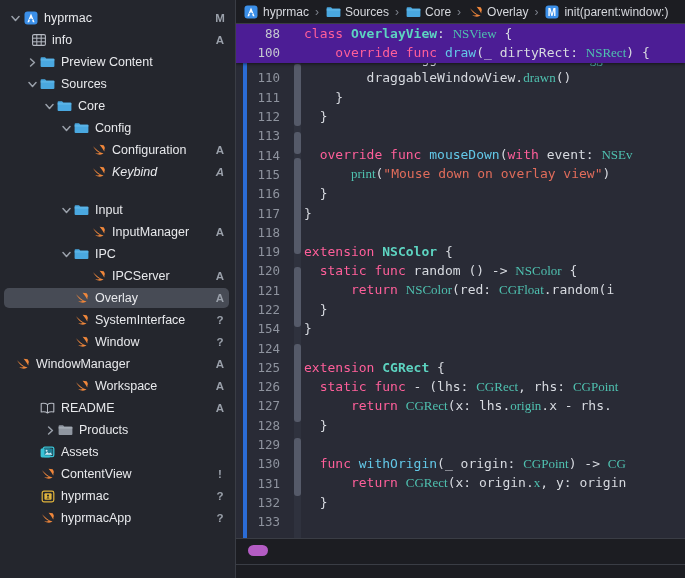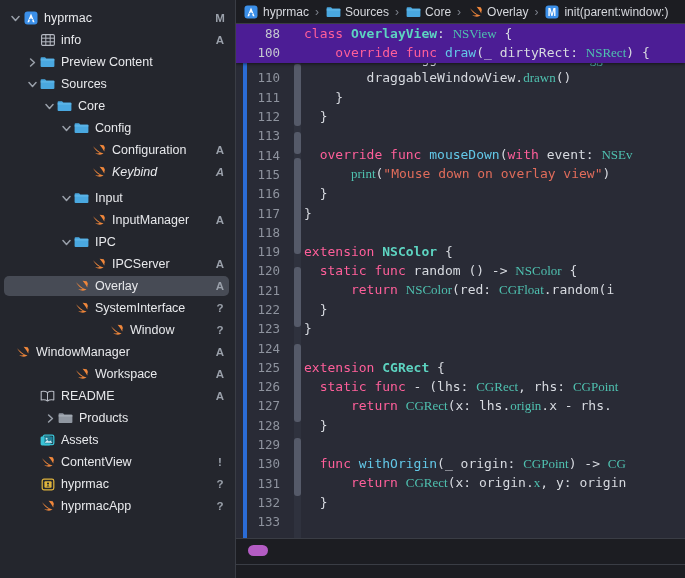--- a/index.html
+++ b/index.html
@@ -145,21 +145,21 @@
               <rect x="0.5" y="0.5" width="13" height="13" rx="3" fill="#3b8fe8"></rect>
               <path d="M7 2.6 L10.6 11.2 L8.9 11.2 L7 6.4 L5.1 11.2 L3.4 11.2 Z" fill="#ffffff"></path>
               <rect x="5.3" y="8.1" width="3.4" height="1.1" fill="#3b8fe8"></rect>
             </svg>
           </span>
           <span class="nav-label">hyprmac</span>
           <span class="status">M</span>
         </div>
       </div>
       <div class="nav-row" style="margin-top: 0px;">
-        <div class="nav-inner" style="padding-left: 25px;">
+        <div class="nav-inner" style="padding-left: 16px;">
           <span class="twisty"></span>
           <span class="ic">
             <svg width="14" height="12" viewBox="0 0 14 12">
               <rect x="0.6" y="0.6" width="12.8" height="10.8" rx="1.4" fill="none" stroke="#b6bac3" stroke-width="1.1"></rect>
               <line x1="0.6" y1="4.2" x2="13.4" y2="4.2" stroke="#b6bac3" stroke-width="1"></line>
               <line x1="0.6" y1="7.8" x2="13.4" y2="7.8" stroke="#b6bac3" stroke-width="1"></line>
               <line x1="4.8" y1="0.6" x2="4.8" y2="11.4" stroke="#b6bac3" stroke-width="1"></line>
               <line x1="9.2" y1="0.6" x2="9.2" y2="11.4" stroke="#b6bac3" stroke-width="1"></line>
             </svg>
           </span>
@@ -254,21 +254,21 @@
           <span class="ic">
             <svg width="15" height="14" viewBox="0 0 15 14">
               <path d="M2 3.2 C5.2 6.4 8.4 9.3 12.6 10.6 C10.2 12.2 6.6 11.9 4.2 10 C5.8 10.6 7.6 10.5 9 9.9 C6.4 8.9 4 6.6 2 3.2 Z" fill="#f0873b"></path>
               <path d="M8.6 1.8 C10.4 4 12 6.2 13.3 8.4 C13.6 7.2 13.4 5.9 12.9 4.8 L13.9 6.6 C14.1 5 13.6 3.3 12.6 2.2 Z" fill="#f0873b"></path>
             </svg>
           </span>
           <span class="nav-label">Keybind</span>
           <span class="status">A</span>
         </div>
       </div>
-      <div class="nav-row" style="margin-top: 4px;">
+      <div class="nav-row" style="margin-top: 16px;">
         <div class="nav-inner" style="padding-left: 59px;">
           <span class="twisty">
             <svg width="9" height="7" viewBox="0 0 9 7">
               <path d="M1 1.6 L4.5 5.4 L8 1.6" fill="none" stroke="#9aa0aa" stroke-width="1.5" stroke-linecap="round" stroke-linejoin="round"></path>
             </svg>
           </span>
           <span class="ic">
             <svg width="15" height="12" viewBox="0 0 15 12">
               <path d="M0.6 2.2 a1 1 0 0 1 1-1 H5 l1.3 1.4 H13.4 a1 1 0 0 1 1 1 V10 a1 1 0 0 1-1 1 H1.6 a1 1 0 0 1-1-1 Z" fill="#4aa8e0"></path>
               <rect x="0.6" y="3.4" width="13.8" height="1" fill="#67bbea"></rect>
@@ -342,21 +342,21 @@
             <svg width="15" height="14" viewBox="0 0 15 14">
               <path d="M2 3.2 C5.2 6.4 8.4 9.3 12.6 10.6 C10.2 12.2 6.6 11.9 4.2 10 C5.8 10.6 7.6 10.5 9 9.9 C6.4 8.9 4 6.6 2 3.2 Z" fill="#f0873b"></path>
               <path d="M8.6 1.8 C10.4 4 12 6.2 13.3 8.4 C13.6 7.2 13.4 5.9 12.9 4.8 L13.9 6.6 C14.1 5 13.6 3.3 12.6 2.2 Z" fill="#f0873b"></path>
             </svg>
           </span>
           <span class="nav-label">SystemInterface</span>
           <span class="status">?</span>
         </div>
       </div>
       <div class="nav-row" style="margin-top: 0px;">
-        <div class="nav-inner" style="padding-left: 94px;">
+        <div class="nav-inner" style="padding-left: 59px;">
           <span class="twisty"></span>
           <span class="ic">
             <svg width="15" height="14" viewBox="0 0 15 14">
               <path d="M2 3.2 C5.2 6.4 8.4 9.3 12.6 10.6 C10.2 12.2 6.6 11.9 4.2 10 C5.8 10.6 7.6 10.5 9 9.9 C6.4 8.9 4 6.6 2 3.2 Z" fill="#f0873b"></path>
               <path d="M8.6 1.8 C10.4 4 12 6.2 13.3 8.4 C13.6 7.2 13.4 5.9 12.9 4.8 L13.9 6.6 C14.1 5 13.6 3.3 12.6 2.2 Z" fill="#f0873b"></path>
             </svg>
           </span>
           <span class="nav-label">Window</span>
           <span class="status">?</span>
         </div>
@@ -548,21 +548,21 @@
           <div class="cline"><span class="ln">113</span><span class="ctext"><span class="pl"></span></span></div>
           <div class="cline"><span class="ln">114</span><span class="ctext"><span class="pl">  </span><span class="kw">override func </span><span class="fn">mouseDown</span><span class="pl">(</span><span class="kw">with </span><span class="pl">event</span><span class="pl">: </span><span class="typ">NSEv</span></span></div>
           <div class="cline"><span class="ln">115</span><span class="ctext"><span class="pl">      </span><span class="typ">print</span><span class="pl">(</span><span class="str">"Mouse down on overlay view"</span><span class="pl">)</span></span></div>
           <div class="cline"><span class="ln">116</span><span class="ctext"><span class="pl">  }</span></span></div>
           <div class="cline"><span class="ln">117</span><span class="ctext"><span class="pl">}</span></span></div>
           <div class="cline"><span class="ln">118</span><span class="ctext"><span class="pl"></span></span></div>
           <div class="cline"><span class="ln">119</span><span class="ctext"><span class="kw">extension </span><span class="tyb">NSColor</span><span class="pl"> {</span></span></div>
           <div class="cline"><span class="ln">120</span><span class="ctext"><span class="pl">  </span><span class="kw">static func </span><span class="pl">random </span><span class="pl">() -&gt; </span><span class="typ">NSColor</span><span class="pl"> {</span></span></div>
           <div class="cline"><span class="ln">121</span><span class="ctext"><span class="pl">      </span><span class="kw">return </span><span class="typ">NSColor</span><span class="pl">(red: </span><span class="typ">CGFloat</span><span class="pl">.random(i</span></span></div>
           <div class="cline"><span class="ln">122</span><span class="ctext"><span class="pl">  }</span></span></div>
-          <div class="cline"><span class="ln">123</span><span class="ctext"><span class="pl">}</span></span></div>
+          <div class="cline"><span class="ln">154</span><span class="ctext"><span class="pl">}</span></span></div>
           <div class="cline"><span class="ln">124</span><span class="ctext"><span class="pl"></span></span></div>
           <div class="cline"><span class="ln">125</span><span class="ctext"><span class="kw">extension </span><span class="tyb">CGRect</span><span class="pl"> {</span></span></div>
           <div class="cline"><span class="ln">126</span><span class="ctext"><span class="pl">  </span><span class="kw">static func </span><span class="pl">- </span><span class="pl">(lhs: </span><span class="typ">CGRect</span><span class="pl">, rhs: </span><span class="typ">CGPoint</span></span></div>
           <div class="cline"><span class="ln">127</span><span class="ctext"><span class="pl">      </span><span class="kw">return </span><span class="typ">CGRect</span><span class="pl">(x: lhs.</span><span class="typ">origin</span><span class="pl">.x - rhs.</span></span></div>
           <div class="cline"><span class="ln">128</span><span class="ctext"><span class="pl">  }</span></span></div>
           <div class="cline"><span class="ln">129</span><span class="ctext"><span class="pl"></span></span></div>
           <div class="cline"><span class="ln">130</span><span class="ctext"><span class="pl">  </span><span class="kw">func </span><span class="fn">withOrigin</span><span class="pl">(_ origin: </span><span class="typ">CGPoint</span><span class="pl">) -&gt; </span><span class="typ">CG</span></span></div>
           <div class="cline"><span class="ln">131</span><span class="ctext"><span class="pl">      </span><span class="kw">return </span><span class="typ">CGRect</span><span class="pl">(x: origin.</span><span class="typ">x</span><span class="pl">, y: origin</span></span></div>
           <div class="cline"><span class="ln">132</span><span class="ctext"><span class="pl">  }</span></span></div>
           <div class="cline"><span class="ln">133</span><span class="ctext"><span class="pl"></span></span></div>

